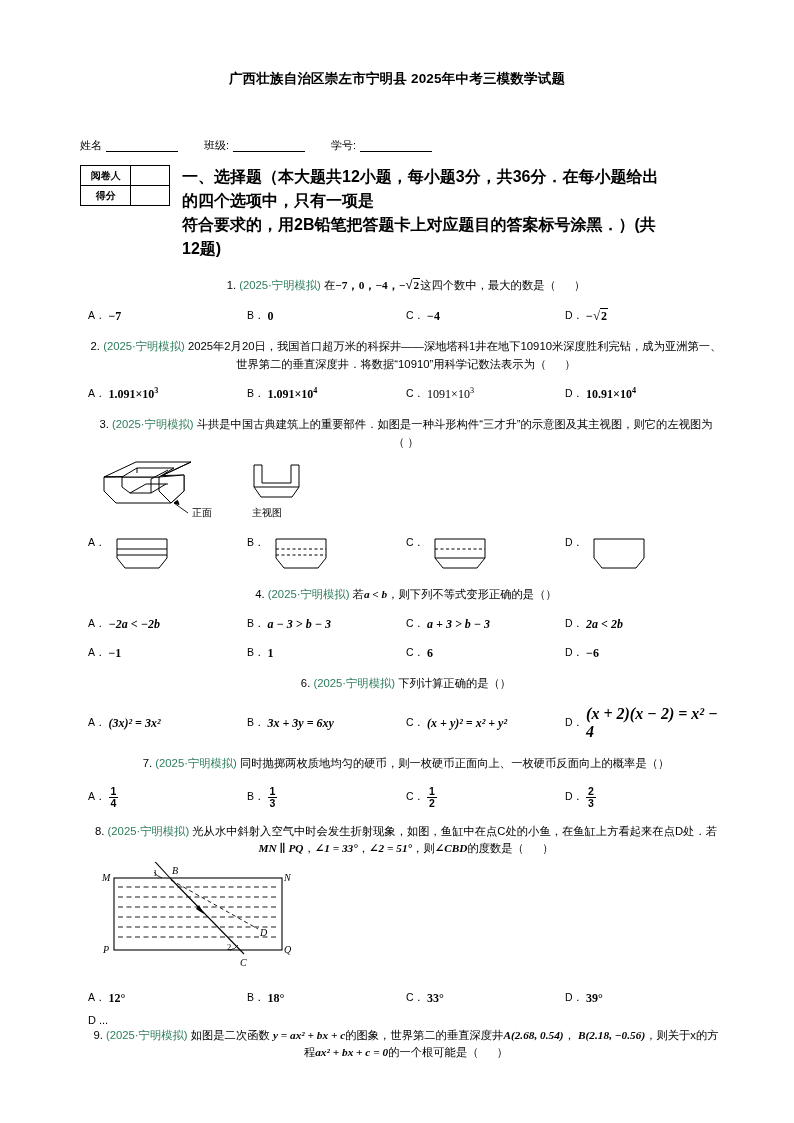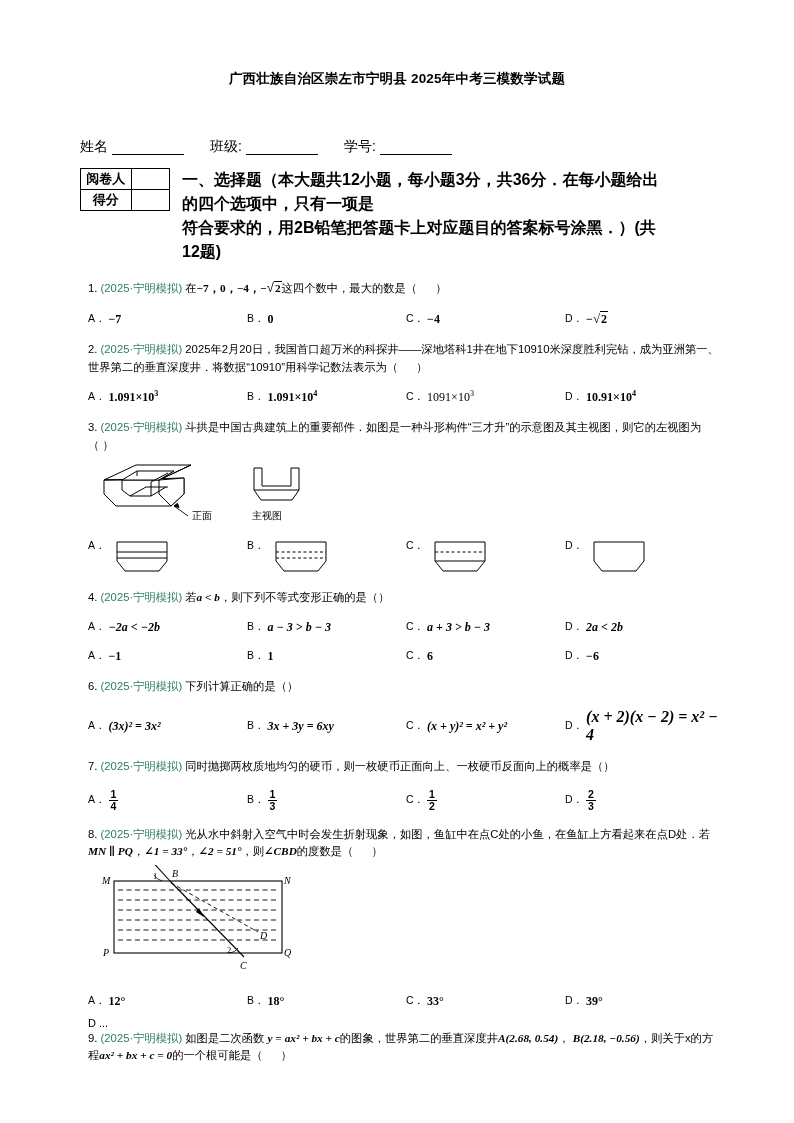--- a/index.html
+++ b/index.html
@@ -36,40 +36,40 @@
   .id-line {
     margin-top: 50px;
     padding-left: 80px;
     font-size: 12.5px;
     font-family: "Liberation Sans", "DejaVu Sans", sans-serif;
     display: flex;
     align-items: flex-end;
     gap: 0;
   }
   .id-field { display: inline-flex; align-items: flex-end; }
-  .id-label { white-space: nowrap; font-size: 14px; }
+  .id-label { white-space: nowrap; font-size: 11px; }
   .id-rule {
     display: inline-block;
     width: 72px;
     border-bottom: 1px solid #000;
     height: 12px;
     margin: 0 26px 1px 4px;
   }
   
   .sec-wrap {
     margin-top: 12px;
     padding-left: 80px;
     display: flex;
     align-items: flex-start;
   }
   table.score-box {
     border-collapse: collapse;
     width: 90px;
     font-family: "Liberation Sans", "DejaVu Sans", sans-serif;
-    font-size: 13px;
+    font-size: 10px;
     flex: 0 0 auto;
   }
   table.score-box td {
     border: 1px solid #000;
     height: 17px;
     text-align: center;
     padding: 1px 2px;
     font-weight: bold;
   }
   table.score-box td.lbl { width: 50px; }
@@ -81,20 +81,21 @@
     font-weight: bold;
     line-height: 1.5;
     max-width: 490px;
   }
   
   .qblock { padding-left: 88px; padding-right: 70px; margin-top: 14px; }
   .qtext {
     font-size: 11.3px;
     line-height: 1.55;
     font-family: "Liberation Sans", "DejaVu Sans", sans-serif;
+    text-align: center;
   }
   .qnum { font-family: "Liberation Sans", "DejaVu Sans", sans-serif; }
   .tag { color: #2e7d5b; }
   .mathi { font-family: "Liberation Serif", "DejaVu Serif", serif; font-weight: bold; font-style: italic; }
   .mathb { font-family: "Liberation Serif", "DejaVu Serif", serif; font-weight: bold; }
   .paren { letter-spacing: 6px; }
   
   .opts {
     display: flex;
     margin-top: 13px;

